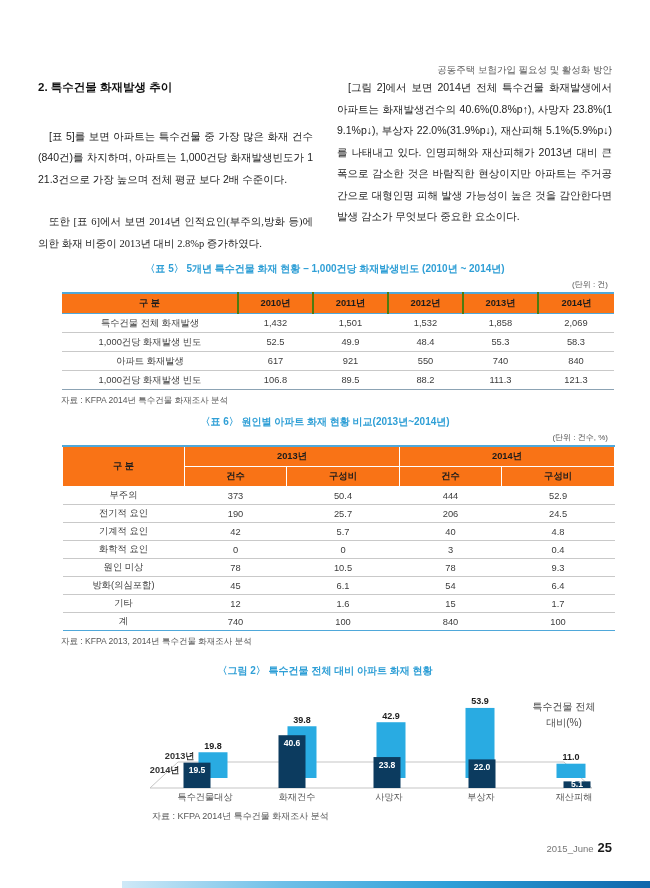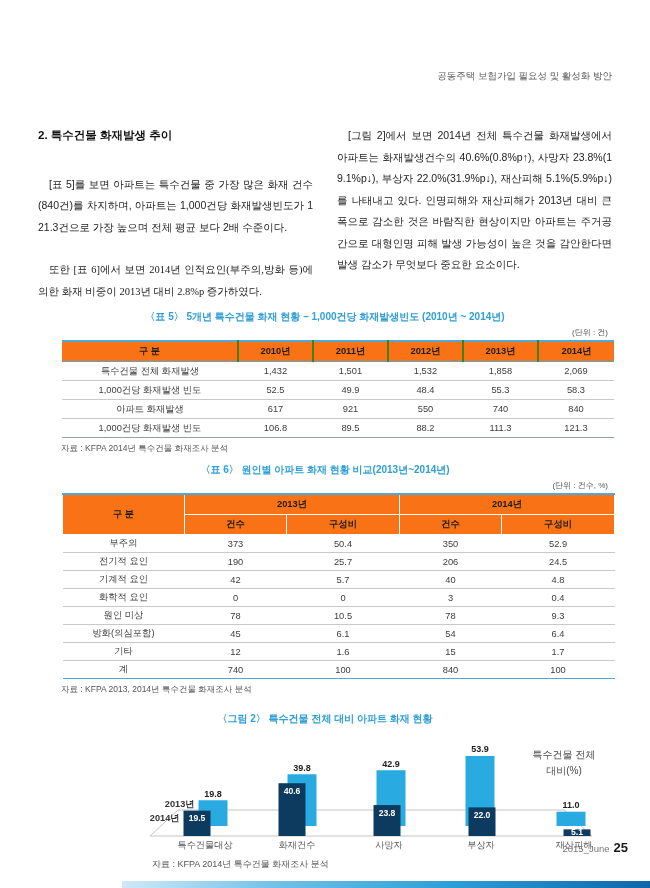--- a/index.html
+++ b/index.html
@@ -1,23 +1,23 @@
 <!DOCTYPE html>
 <html><head>
 <meta charset="utf-8">
 <style>
   html,body{margin:0;padding:0;background:#e9e9e9;}
   .page{
     position:relative; width:650px; height:888px; background:#ffffff;
     margin:0 auto; overflow:hidden;
     font-family:"Liberation Sans","DejaVu Sans",sans-serif; color:#222;
   }
-  .content{padding:14px 38px;}
+  .content{padding:8px 38px;}
   .header-note{padding-top:56px; text-align:right; font-size:9.5px; color:#5a5a5a;}
-  .columns{display:flex; gap:24px; margin-top:42px;}
+  .columns{display:flex; gap:24px; }
   .col{flex:1; min-width:0;}
   .section-title{font-size:11.5px; font-weight:bold; color:#111; margin:0 0 27px 0; line-height:21.5px;}
   .body-para{font-size:10.5px; line-height:21.5px; color:#222; text-align:justify; text-indent:11px; margin:0; word-break:break-all;}
   .body-para.spaced{margin-top:21px;font-family:Liberation Serif, serif;}
 
   .table-block{margin-top:8px;}
   .table-caption{text-align:center; color:#2f9fd6; font-weight:bold; font-size:10px;}
   .table-unit{text-align:right; font-size:8px; color:#555; margin:3px 4px 2px 0;}
   table{border-collapse:collapse; width:552px; margin-left:24px; table-layout:fixed;}
   th{background:#f97316; font-weight:bold; color:#1c1c1c; font-size:9.3px; height:17px; padding:1px 2px; text-align:center;}
@@ -32,21 +32,21 @@
   .t6 tbody tr{border-bottom:1px solid #c9c9c9;}
   .t6 tbody tr:last-child{border-bottom:1.5px solid #4fa8da;}
   .t6 td{height:15px;}
   .table-source{font-size:8.5px; color:#555; margin:5px 0 0 23px;}
 
   .chart-block{margin-top:16px;}
   .chart-title{text-align:center; color:#2f9fd6; font-weight:bold; font-size:10px; margin-bottom:12px;}
   .chart-svg{display:block; margin-left:102px;}
   .chart-source{font-size:9px; color:#555; margin:4px 0 0 114px;}
 
-  .footer{position:absolute; right:22px; top:838px;}
+  .footer{position:absolute; right:38px; top:838px;}
   .footer-issue{font-size:9.5px; color:#777;}
   .footer-num{font-size:13px; color:#1a1a1a; font-weight:bold; margin-left:4px;}
   .bottom-bar{position:absolute; left:122px; right:0; bottom:0; height:7px;
     background:linear-gradient(90deg,#cfe9f7 0%,#6fc0e8 30%,#2d9fd8 62%,#0f66ab 100%);}
 </style>
 </head>
 <body>
 
 <div class="page">
   <div class="content">
@@ -146,21 +146,21 @@
             <th>구성비</th>
             <th>건수</th>
             <th>구성비</th>
           </tr>
         </thead>
         <tbody id="t6-body">
             <tr>
               <td>부주의</td>
               <td>373</td>
               <td>50.4</td>
-              <td>350</td>
+              <td>444</td>
               <td>52.9</td>
             </tr>
             <tr>
               <td>전기적 요인</td>
               <td>190</td>
               <td>25.7</td>
               <td>206</td>
               <td>24.5</td>
             </tr>
             <tr>

